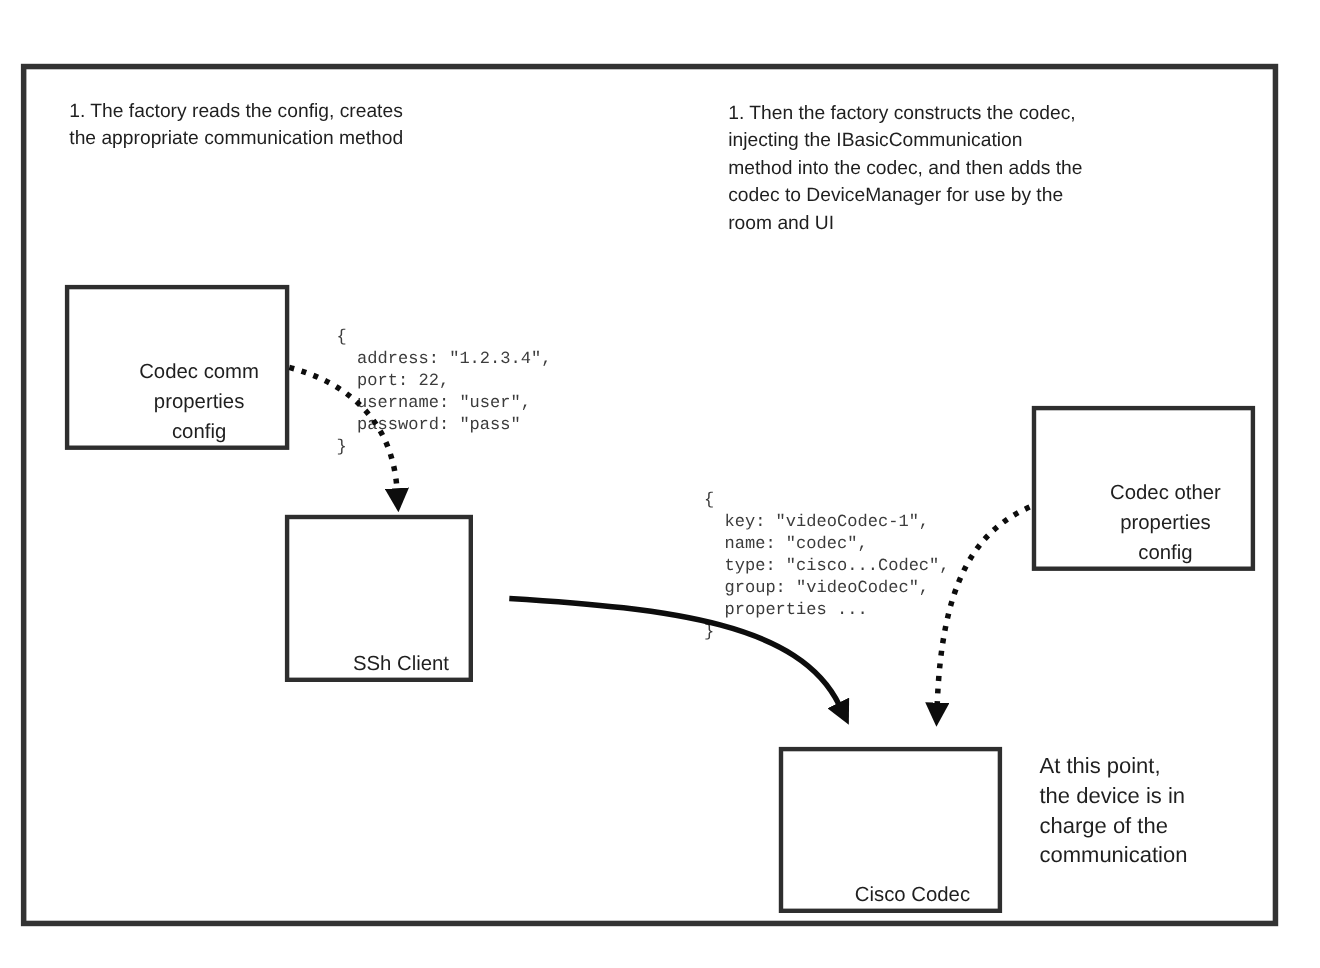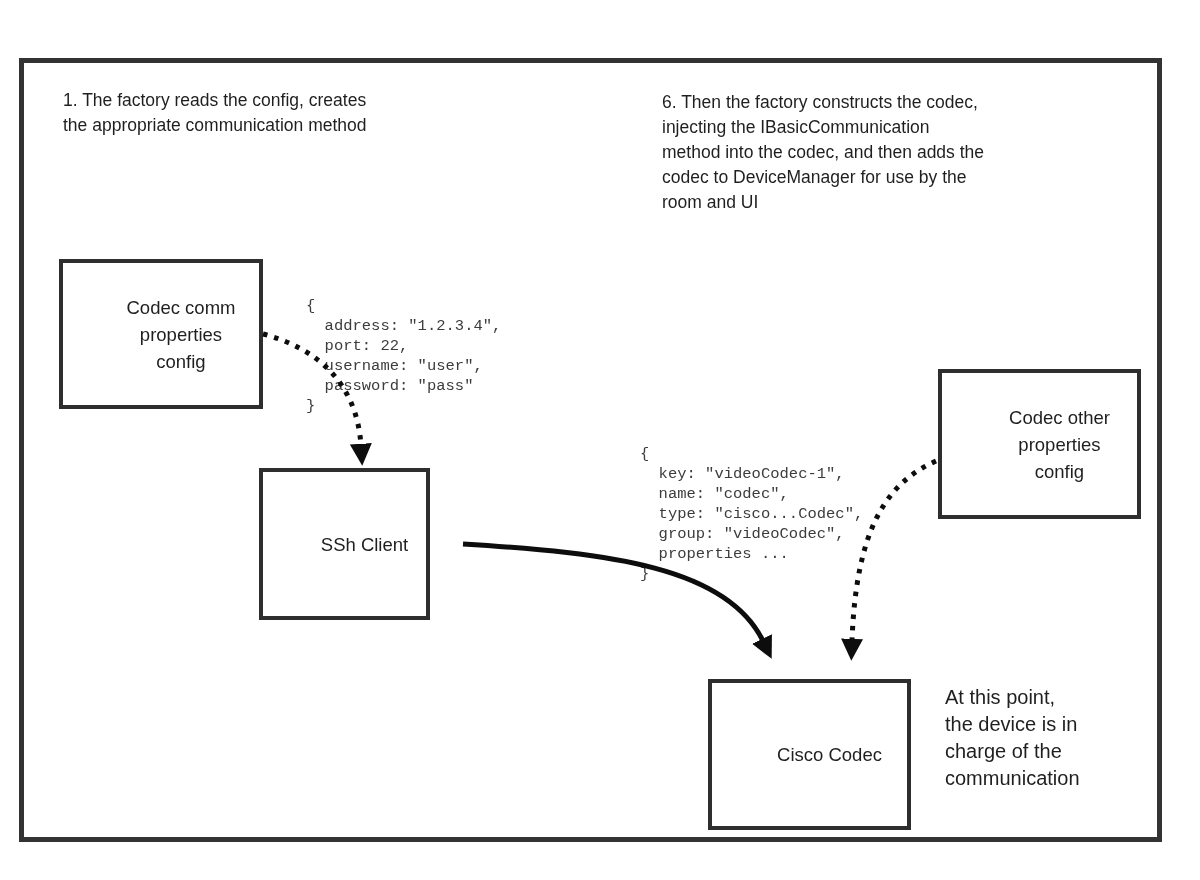--- a/index.html
+++ b/index.html
@@ -16,41 +16,41 @@
   .step2{left:662px;top:90px;width:480px;}
   .note{left:945px;top:684px;width:210px;font-size:20px;line-height:27px;}
   .code{
     position:absolute;margin:0;font-family:"Liberation Mono","DejaVu Sans Mono",monospace;
     font-size:15.5px;line-height:20px;color:#3c3c3c;white-space:pre;background:transparent;
   }
   .code1{left:306px;top:296px;}
   .code2{left:640px;top:444px;}
   .box{
     position:absolute;border:4px solid #2e2e2e;box-sizing:border-box;background:#ffffff;
-    display:flex;align-items:center;justify-content:center;text-align:center;padding-left:40px;
+    display:flex;align-items:flex-end;justify-content:center;text-align:center;padding-left:40px;
   }
   .boxlabel{white-space:pre-line;font-size:18.5px;line-height:27px;color:#1f1f1f;}
   .box1{left:59px;top:259px;width:204px;height:150px;}
   .box2{left:259px;top:468px;width:171px;height:152px;}
   .box3{left:938px;top:369px;width:203px;height:150px;}
   .box4{left:708px;top:663px;width:203px;height:151px;margin-top:16px;}
   .arrows{position:absolute;left:0;top:0;width:1200px;height:880px;pointer-events:none;}
   .arrow-solid{fill:none;stroke:#0d0d0d;stroke-width:5;}
   .arrow-dotted{fill:none;stroke:#0d0d0d;stroke-width:5;stroke-dasharray:4.5 7;}
 </style>
 </head>
 <body>
 
 <div class="stage">
 
   <div class="frame"></div>
 
   <div class="txt step1">1. The factory reads the config, creates
 the appropriate communication method</div>
-  <div class="txt step2">6. Then the factory constructs the codec,
+  <div class="txt step2">1. Then the factory constructs the codec,
 injecting the IBasicCommunication
 method into the codec, and then adds the
 codec to DeviceManager for use by the
 room and UI</div>
 
   <pre class="code code1">{
   address: "1.2.3.4",
   port: 22,
   username: "user",
   password: "pass"

